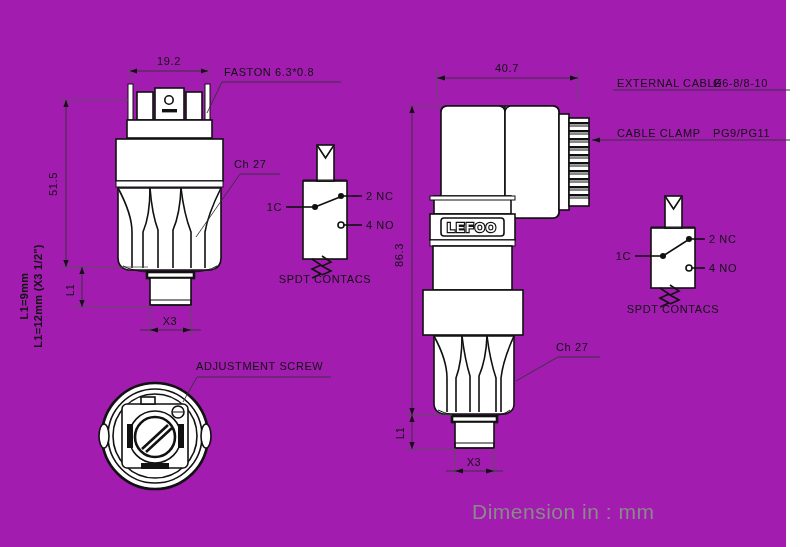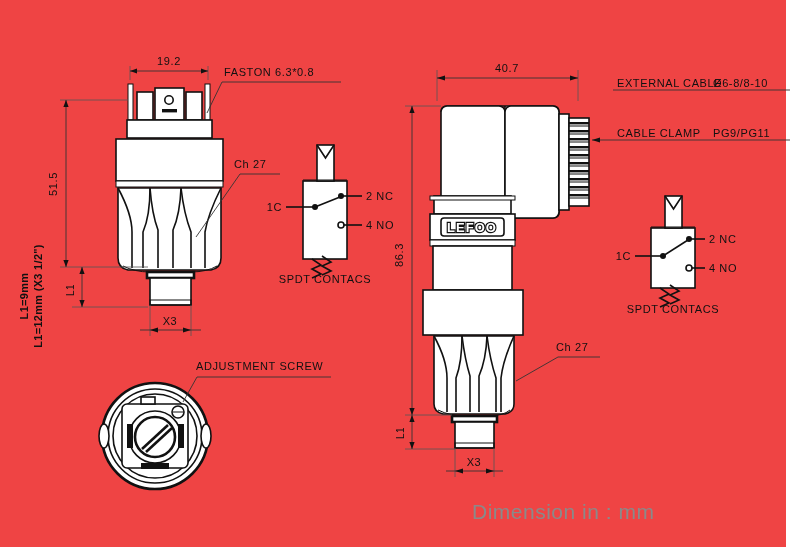--- a/index.html
+++ b/index.html
@@ -1,18 +1,18 @@
 <!DOCTYPE html>
 <html><head>
 <meta charset="utf-8">
 <style>
   html,body{margin:0;padding:0;background:#ffffff;}
   body{width:800px;height:547px;overflow:hidden;
        font-family:"Liberation Sans", sans-serif;}
-  #sheet{position:relative;width:786px;height:547px;background:#ef4444;}
+  #sheet{position:relative;width:786px;height:547px;background:#a21caf;}
   svg{display:block;}
   .ln{stroke:#111;fill:none;stroke-width:1.6;}
   .ln-thin{stroke:#111;fill:none;stroke-width:1;}
   .ln-thick{stroke:#111;fill:none;stroke-width:2.6;}
   .dim{stroke:#333;fill:none;stroke-width:0.9;}
   .ext{stroke:#555;fill:none;stroke-width:0.8;}
   .fillw{fill:#fff;}
   .fillk{fill:#111;}
   .txt{font-family:"Liberation Sans", sans-serif;font-size:11px;fill:#111;letter-spacing:.6px;}
   .txt-s{font-family:"Liberation Sans", sans-serif;font-size:10px;fill:#111;letter-spacing:.5px;}

